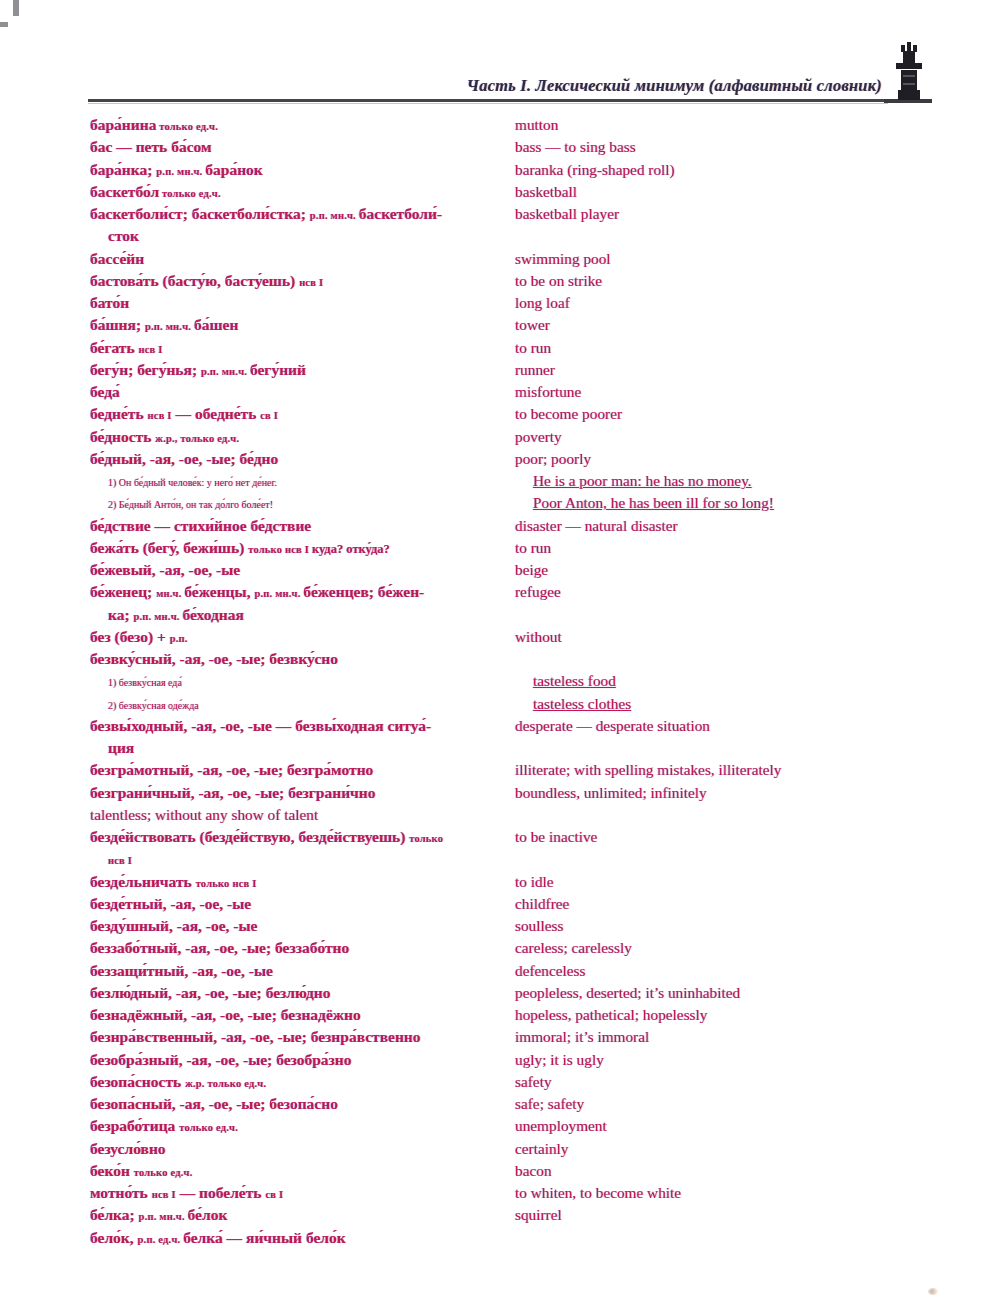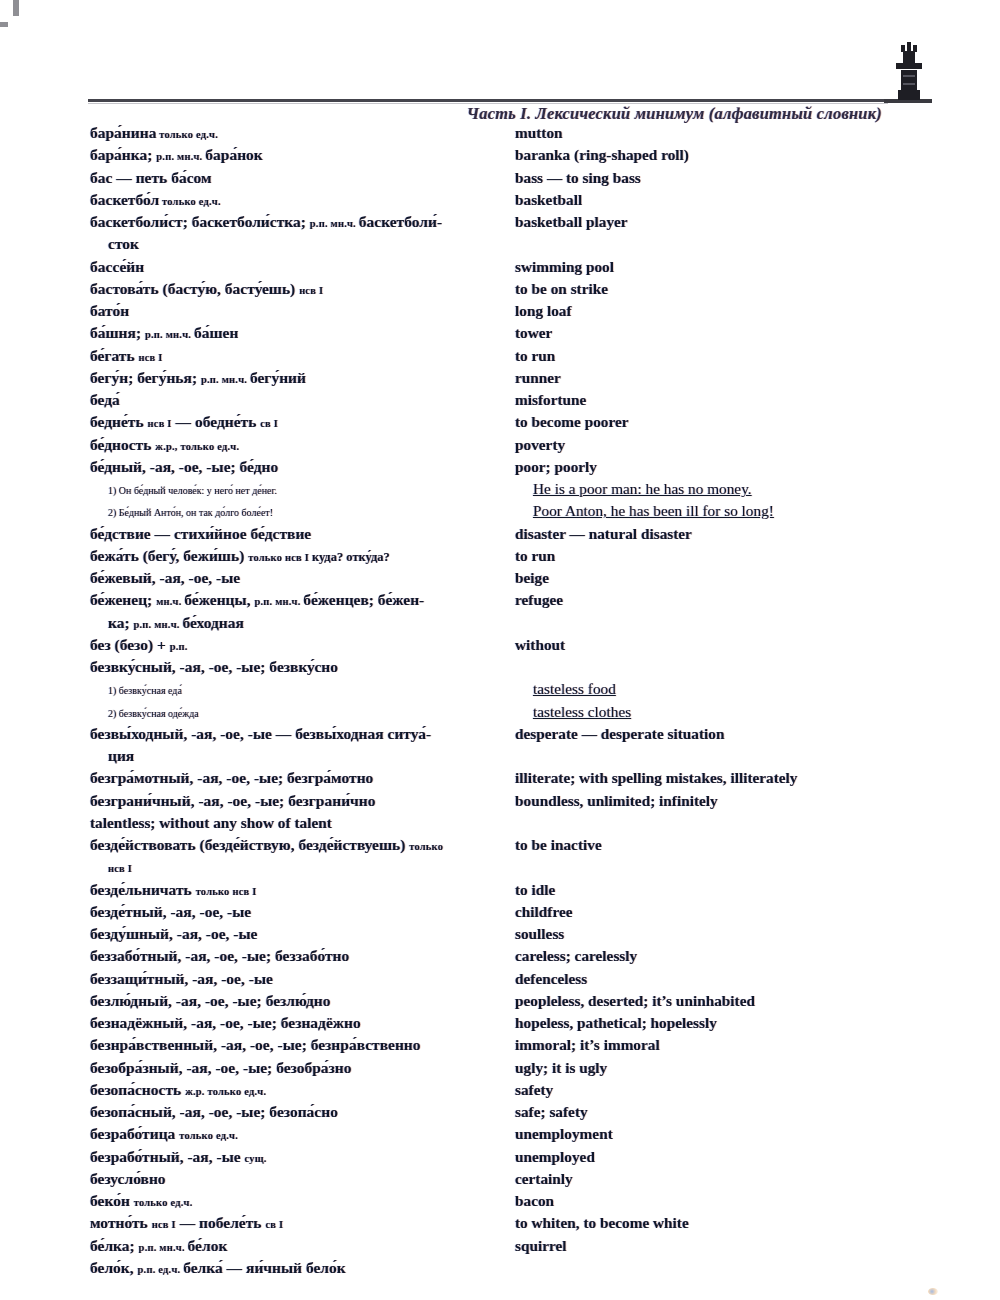--- a/index.html
+++ b/index.html
@@ -12,40 +12,40 @@
   .page { position:absolute; inset:0; background:#fff; }
 
   
   .crop-v { position:absolute; left:13px; top:0; width:6px; height:16px; background:#8f8f94; }
   .crop-h { position:absolute; left:0; top:22px; width:8px; height:5px; background:#8f8f94; }
 
   
   .header { position:absolute; left:90px; top:76px; width:792px; text-align:right;
     font-style:italic; font-weight:700; font-size:16.5px; color:#2f2b44;
     letter-spacing:0.2px; filter:blur(0.3px);
-    text-shadow:0.7px 0.2px 0 rgba(165,60,30,0.33), -0.7px -0.2px 0 rgba(40,60,165,0.33);margin-top:28px; }
+    text-shadow:0.7px 0.2px 0 rgba(165,60,30,0.33), -0.7px -0.2px 0 rgba(40,60,165,0.33); }
   .rule { position:absolute; left:88px; top:99px; width:800px; height:3px; background:#44444c; }
   .rule2 { position:absolute; left:88px; top:103px; width:800px; height:1px; background:#c6c6cb; }
 
   .logo { position:absolute; left:884px; top:42px; width:48px; height:64px; }
 
   
-  .content { position:absolute; left:90px; top:122px; width:870px;
-    color:#0f172a; filter:blur(0.3px);
+  .content { position:absolute; left:90px; top:114px; width:870px;
+    color:#be185d; filter:blur(0.3px);
     text-shadow:0.7px 0.2px 0 rgba(165,60,30,0.30), -0.7px -0.2px 0 rgba(40,60,165,0.30); }
   .row { display:grid; grid-template-columns:425px 435px; align-items:start; }
   .row.ind .ru .line { padding-left:18px; }
   .row.ind .enc .line { padding-left:18px; }
   .line { height:22.25px; line-height:22.25px; white-space:nowrap; }
   .ru .line.cont { padding-left:18px; }
   .r-b { font-weight:700; font-size:15.5px; }
   .r-r { font-weight:400; font-size:10px; }
   .r-sm { font-weight:700; font-size:10.5px; letter-spacing:0.2px; }
   .r-i { font-weight:700; font-size:12.5px; }
-  .enc .line { font-weight:700; font-size:15.3px; }
+  .enc .line { font-weight:400; font-size:15.3px; }
   .row.ind .enc .line { font-weight:400;text-decoration:underline; }
 
   
   .artifact { position:absolute; left:928px; top:1288px; width:10px; height:7px; border-radius:50%;
     background:radial-gradient(circle at 40% 50%, rgba(90,130,200,0.55), rgba(220,150,70,0.35), rgba(255,255,255,0)); }
 </style>
 </head>
 <body>
 
 <div class="page">
@@ -78,32 +78,32 @@
       <div class="row">
         <div class="ru">
           <div class="line"><span class="r-b">бара́нина</span><span class="r-sm"> только ед.ч.</span></div>
         </div>
         <div class="enc">
           <div class="line">mutton</div>
         </div>
       </div>
       <div class="row">
         <div class="ru">
+          <div class="line"><span class="r-b">бас — петь ба́сом</span></div>
+        </div>
+        <div class="enc">
+          <div class="line">bass — to sing bass</div>
+        </div>
+      </div>
+      <div class="row">
+        <div class="ru">
           <div class="line"><span class="r-b">бара́нка; </span><span class="r-sm">р.п. мн.ч. </span><span class="r-b">бара́нок</span></div>
         </div>
         <div class="enc">
           <div class="line">baranka (ring-shaped roll)</div>
-        </div>
-      </div>
-      <div class="row">
-        <div class="ru">
-          <div class="line"><span class="r-b">бас — петь ба́сом</span></div>
-        </div>
-        <div class="enc">
-          <div class="line">bass — to sing bass</div>
         </div>
       </div>
       <div class="row">
         <div class="ru">
           <div class="line"><span class="r-b">баскетбо́л</span><span class="r-sm"> только ед.ч.</span></div>
         </div>
         <div class="enc">
           <div class="line">basketball</div>
         </div>
       </div>
@@ -404,28 +404,20 @@
       <div class="row">
         <div class="ru">
           <div class="line"><span class="r-b">безрабо́тица </span><span class="r-sm">только ед.ч.</span></div>
         </div>
         <div class="enc">
           <div class="line">unemployment</div>
         </div>
       </div>
       <div class="row">
         <div class="ru">
-          <div class="line"><span class="r-b">безрабо́тный, -ая, -ые </span><span class="r-sm">сущ.</span></div>
-        </div>
-        <div class="enc">
-          <div class="line">unemployed</div>
-        </div>
-      </div>
-      <div class="row">
-        <div class="ru">
           <div class="line"><span class="r-b">безусло́вно</span></div>
         </div>
         <div class="enc">
           <div class="line">certainly</div>
         </div>
       </div>
       <div class="row">
         <div class="ru">
           <div class="line"><span class="r-b">беко́н </span><span class="r-sm">только ед.ч.</span></div>
         </div>

